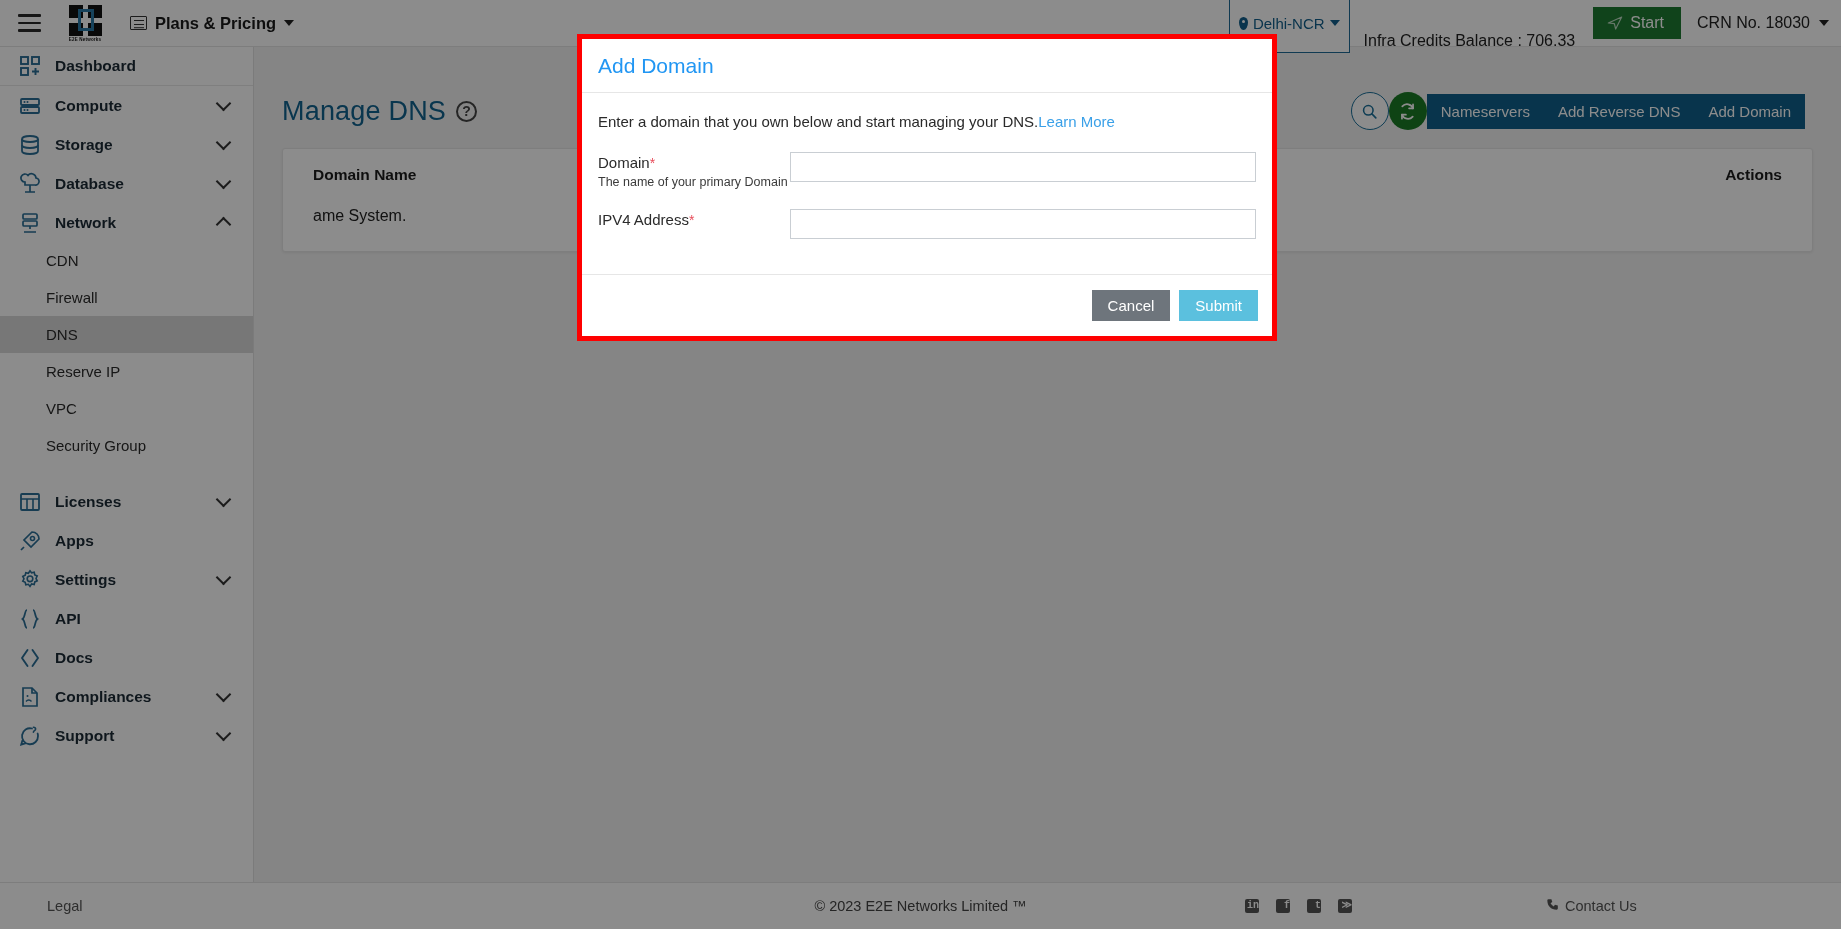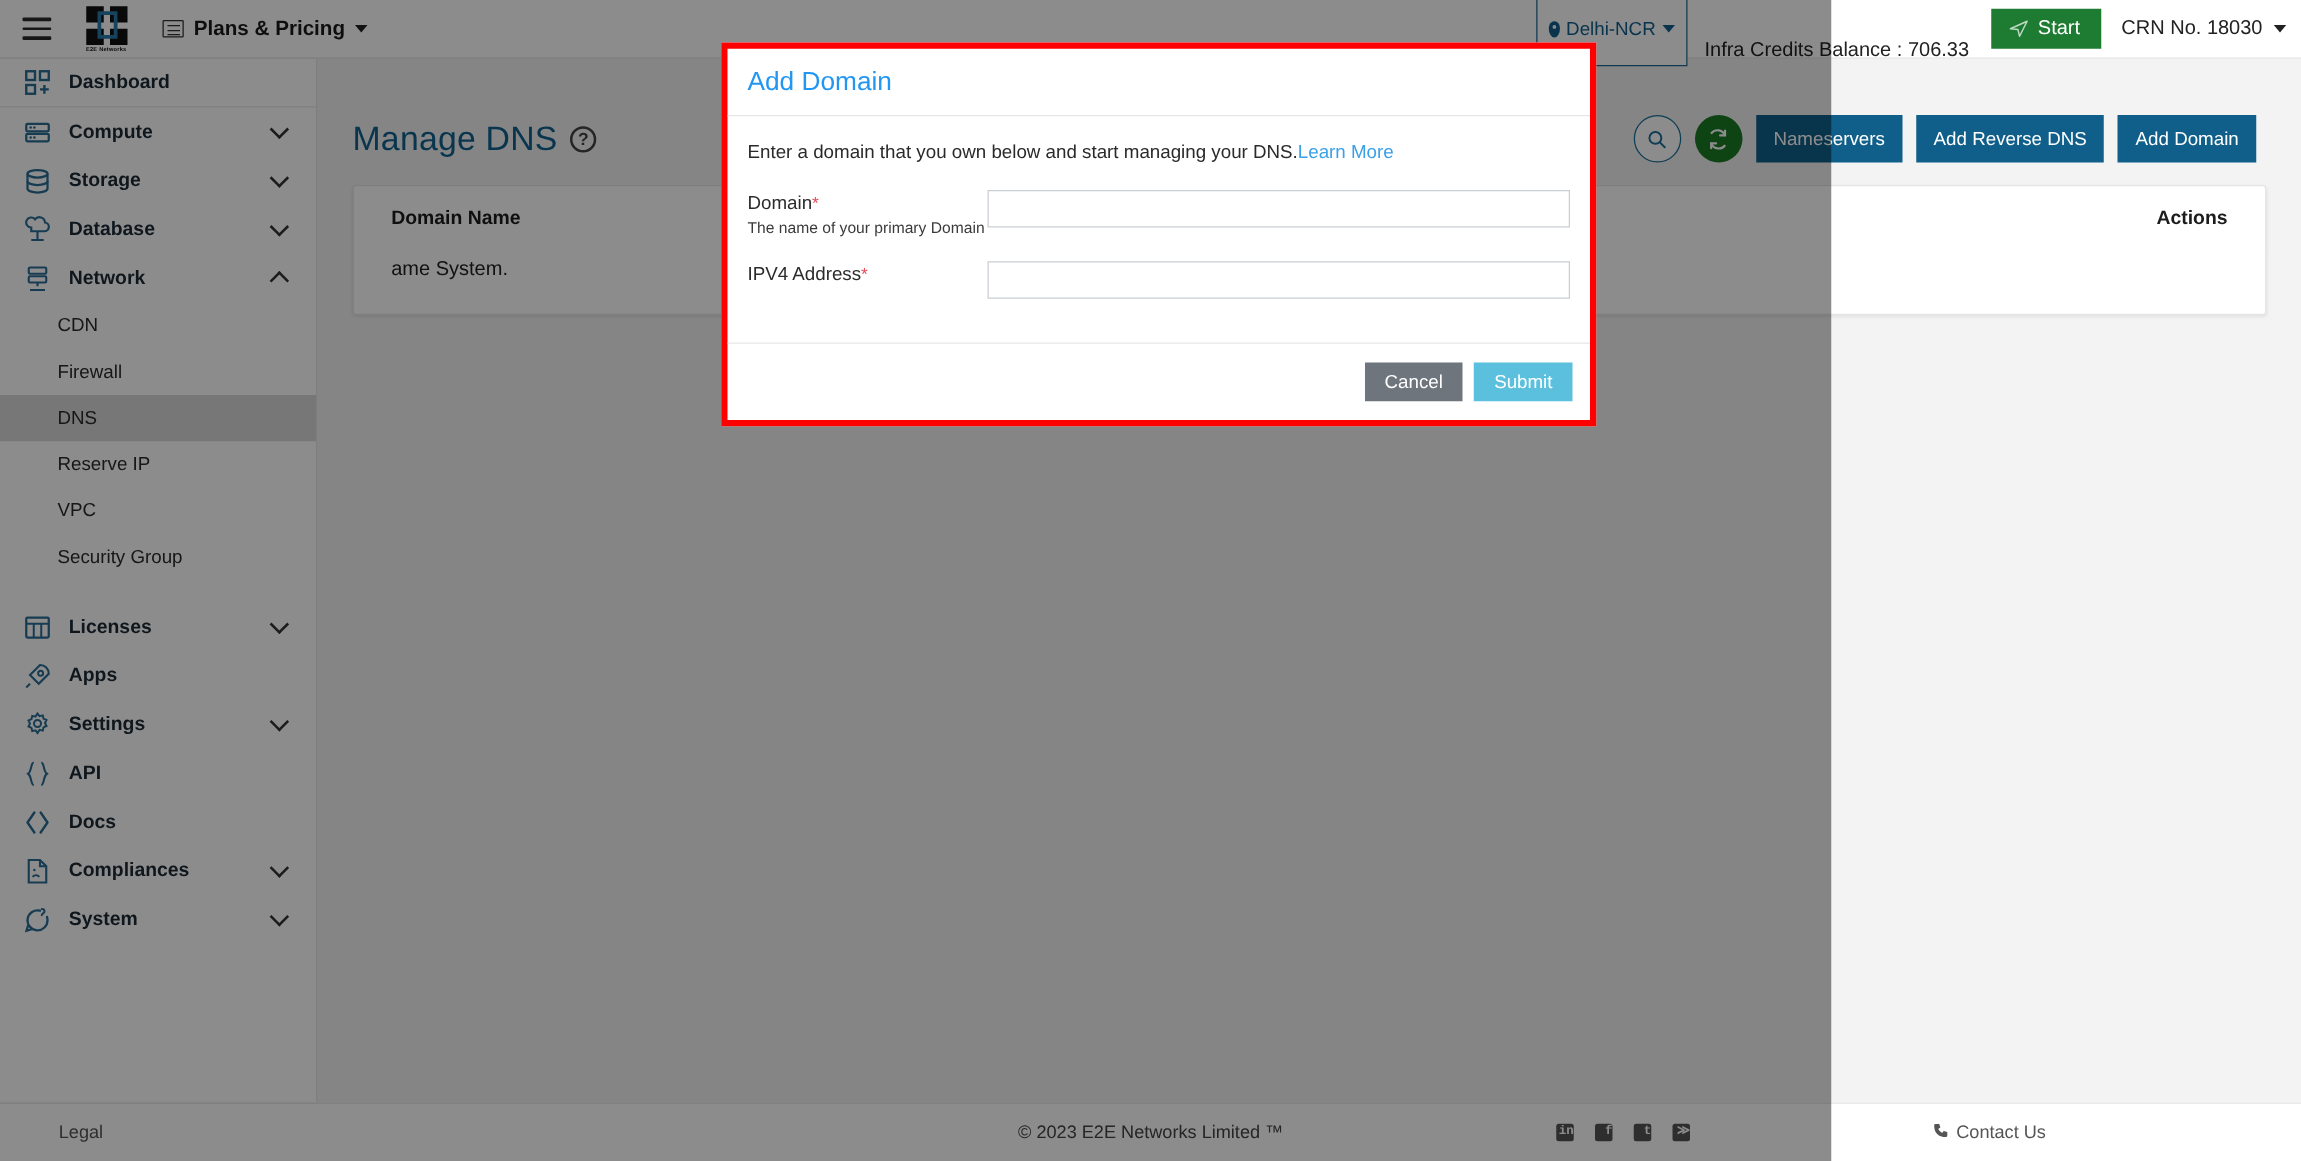--- a/index.html
+++ b/index.html
@@ -4,21 +4,21 @@
 <style>
   * { box-sizing: border-box; margin: 0; padding: 0; }
   html, body {
     width: 1841px; height: 929px;
     font-family: "Liberation Sans", sans-serif;
     background: #ffffff;
     overflow: hidden;
   }
   #app {
     position: relative;
-    width: 1465px; height: 929px;
+    width: 1841px; height: 929px;
     background: #fff;
     border-radius: 14px;
   }
 
   
   .topbar {
     position: absolute; top: 0; left: 0;
     width: 1841px; height: 47px;
     background: #ffffff;
     border-bottom: 1px solid #e3e3e3;
@@ -131,21 +131,21 @@
     display:flex; align-items:center; padding: 45px 36px 0 28px;
   }
   .page-title {
     font-size:27px; color:#11638f; font-weight:normal; letter-spacing:.2px;
   }
   .help-ico {
     width:21px;height:21px;border:2px solid #444;border-radius:50%;
     display:inline-flex;align-items:center;justify-content:center;
     font-size:14px;color:#444;margin-left:10px;font-weight:bold;
   }
-  .head-actions { margin-left:auto; display:flex; gap:11px; }
+  .head-actions { margin-left:auto; display:flex; align-items:center; }
   .circle-btn {
     width:38px;height:38px;border-radius:50%;display:flex;align-items:center;justify-content:center;
     cursor:pointer;
   }
   .search-circle { border:1.6px solid #1a6f99; background:#fff; }
   .refresh-circle { background:#1a7a26; }
   .pill-btn {
     background:#0f5f8a; color:#fff; font-size:15px; border:none;
     padding:9px 14px; cursor:pointer; white-space:nowrap;
   }
@@ -397,21 +397,21 @@
       <span class="nav-label">Compliances</span>
       <span class="chev"></span>
     </div>
 
     <div class="nav-item">
       <svg class="nav-ico" viewBox="0 0 24 24">
         <path d="M14 4.5A8 8 0 1 0 20 12a8.3 8.3 0 0 0-.4-2.5" fill="none" stroke="#2a6e96" stroke-width="1.8" stroke-linecap="round"></path>
         <path d="M4.4 16.5L3.2 20.6l4.1-1.2" fill="none" stroke="#2a6e96" stroke-width="1.8" stroke-linecap="round"></path>
         <path d="M15.4 3.2c1.3 0 2.2.8 2.2 1.9 0 1.6-2.2 1.5-2.2 3.1" fill="none" stroke="#2a6e96" stroke-width="1.6" stroke-linecap="round"></path>
       </svg>
-      <span class="nav-label">System</span>
+      <span class="nav-label">Support</span>
       <span class="chev"></span>
     </div>
   </div>
 
   <div class="main">
     <div class="page-head">
       <div class="page-title">Manage DNS</div>
       <div class="help-ico">?</div>
 
       <div class="head-actions">

